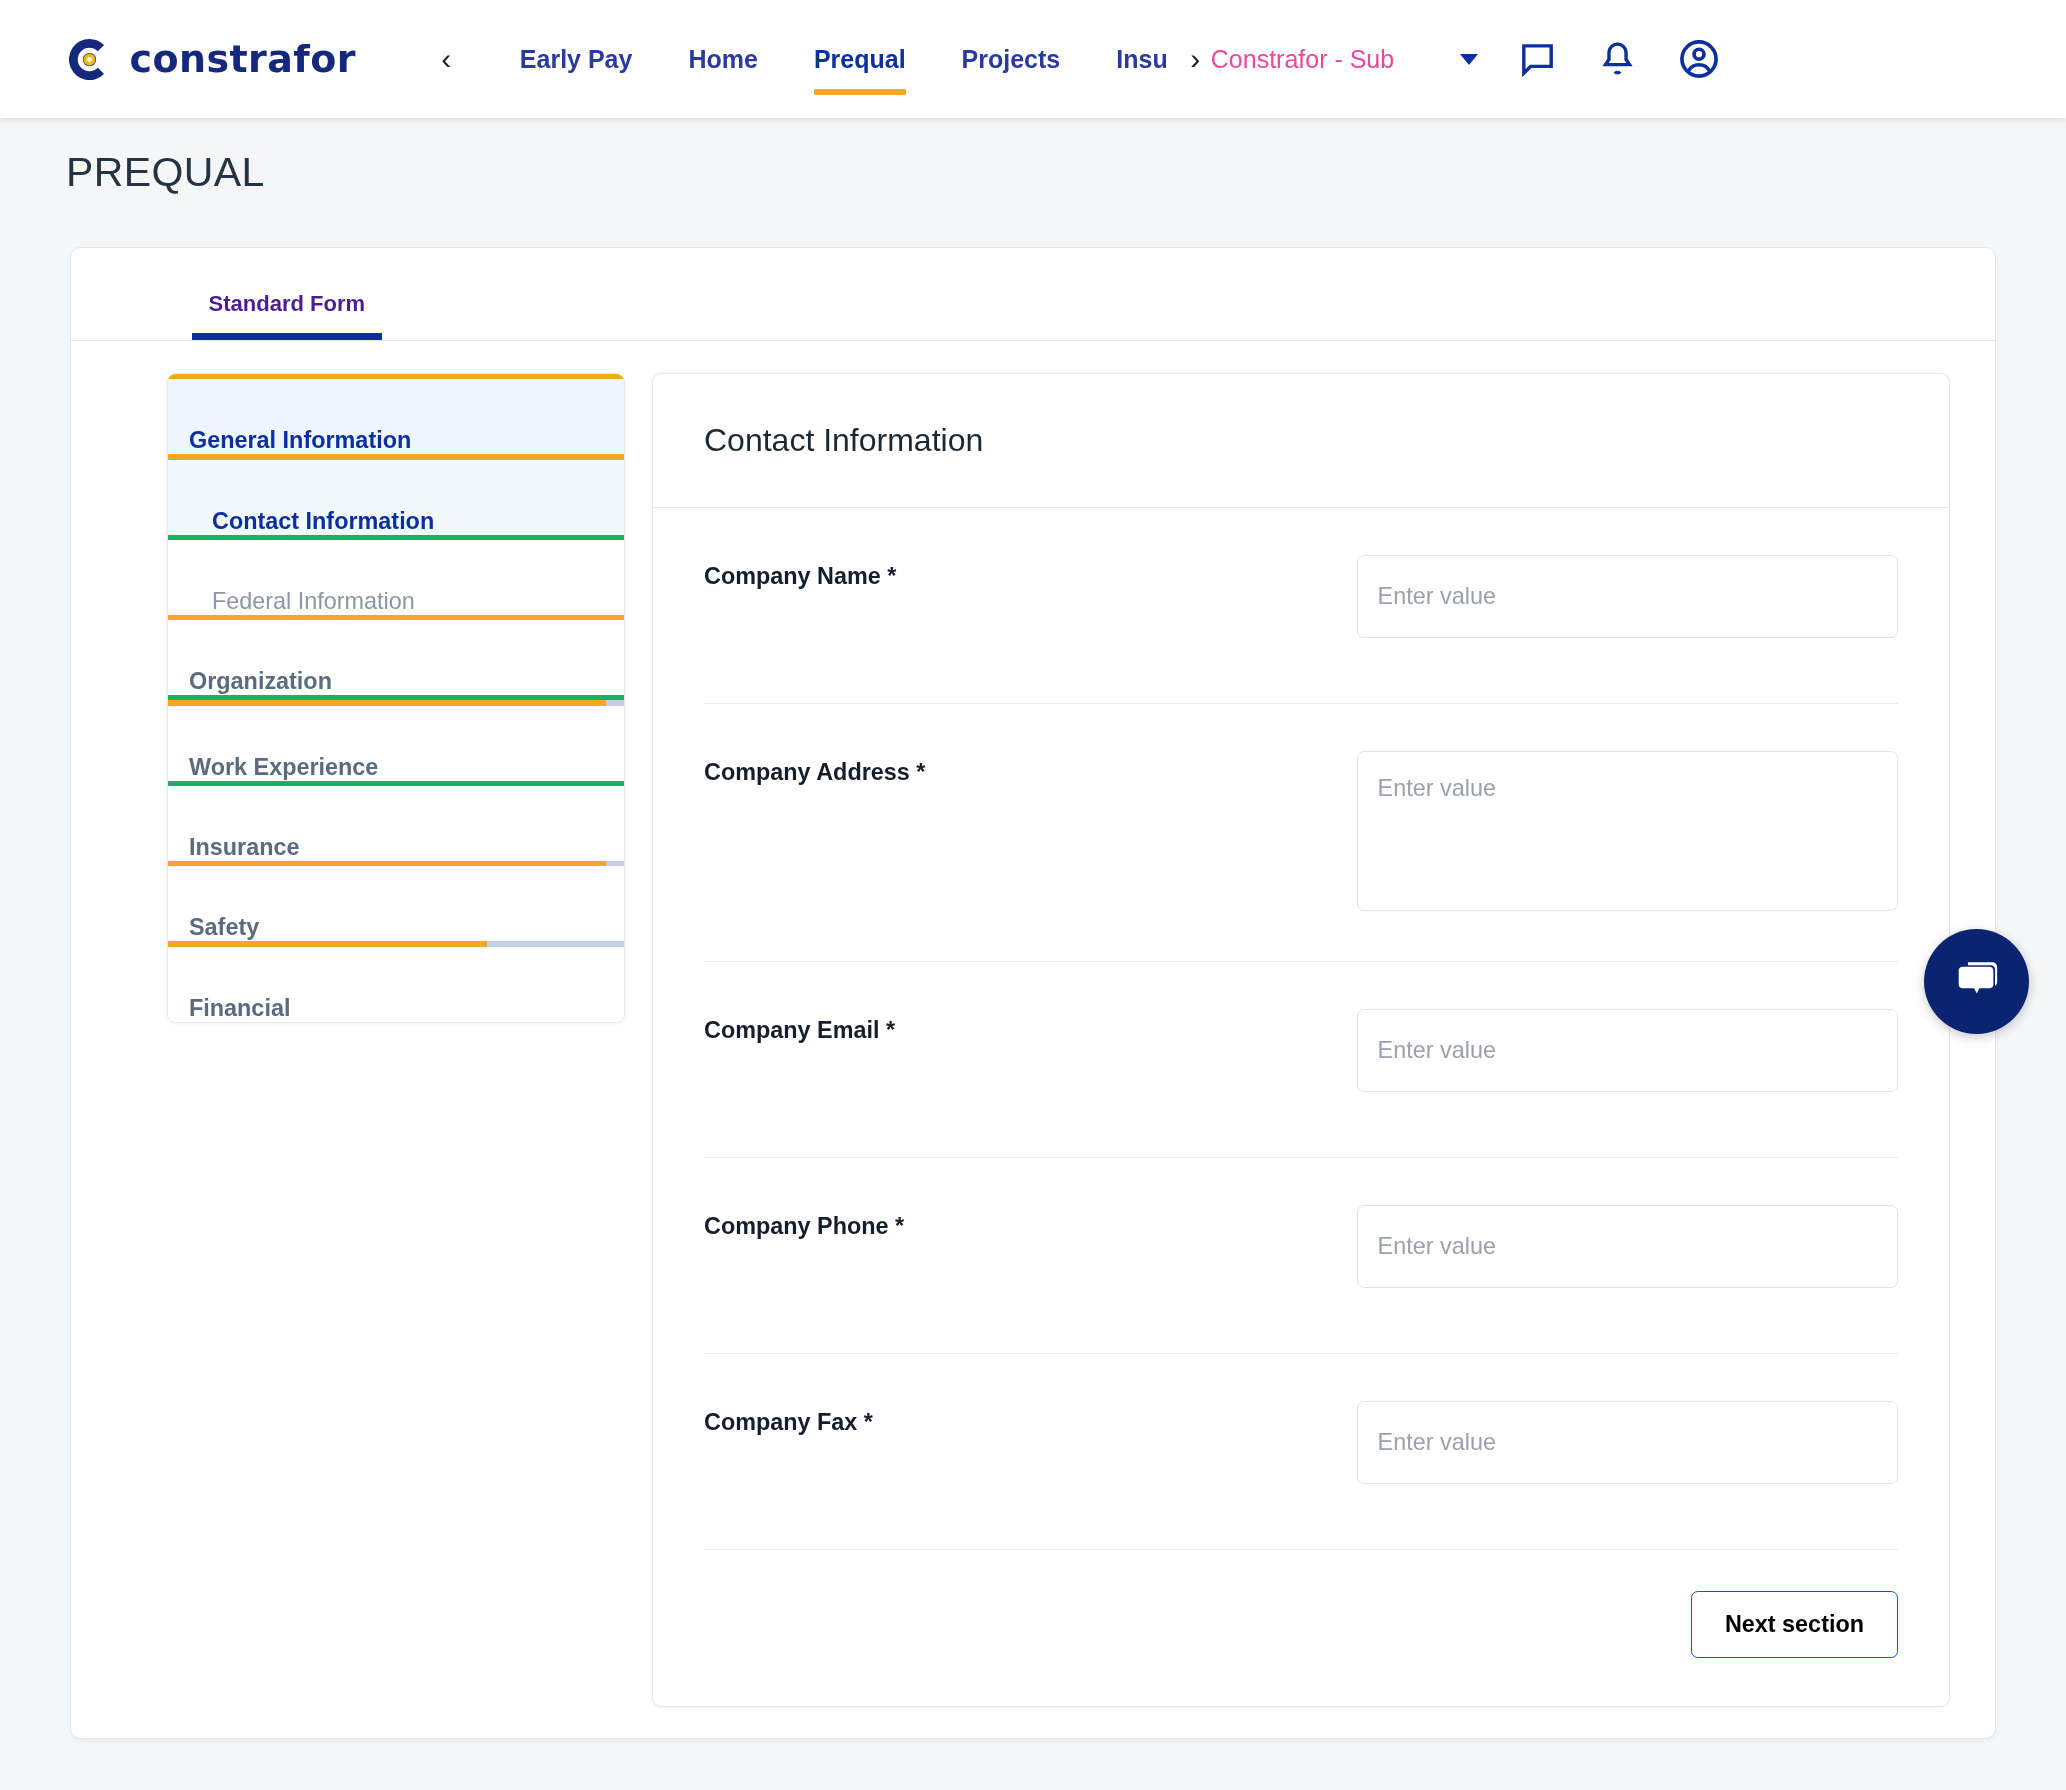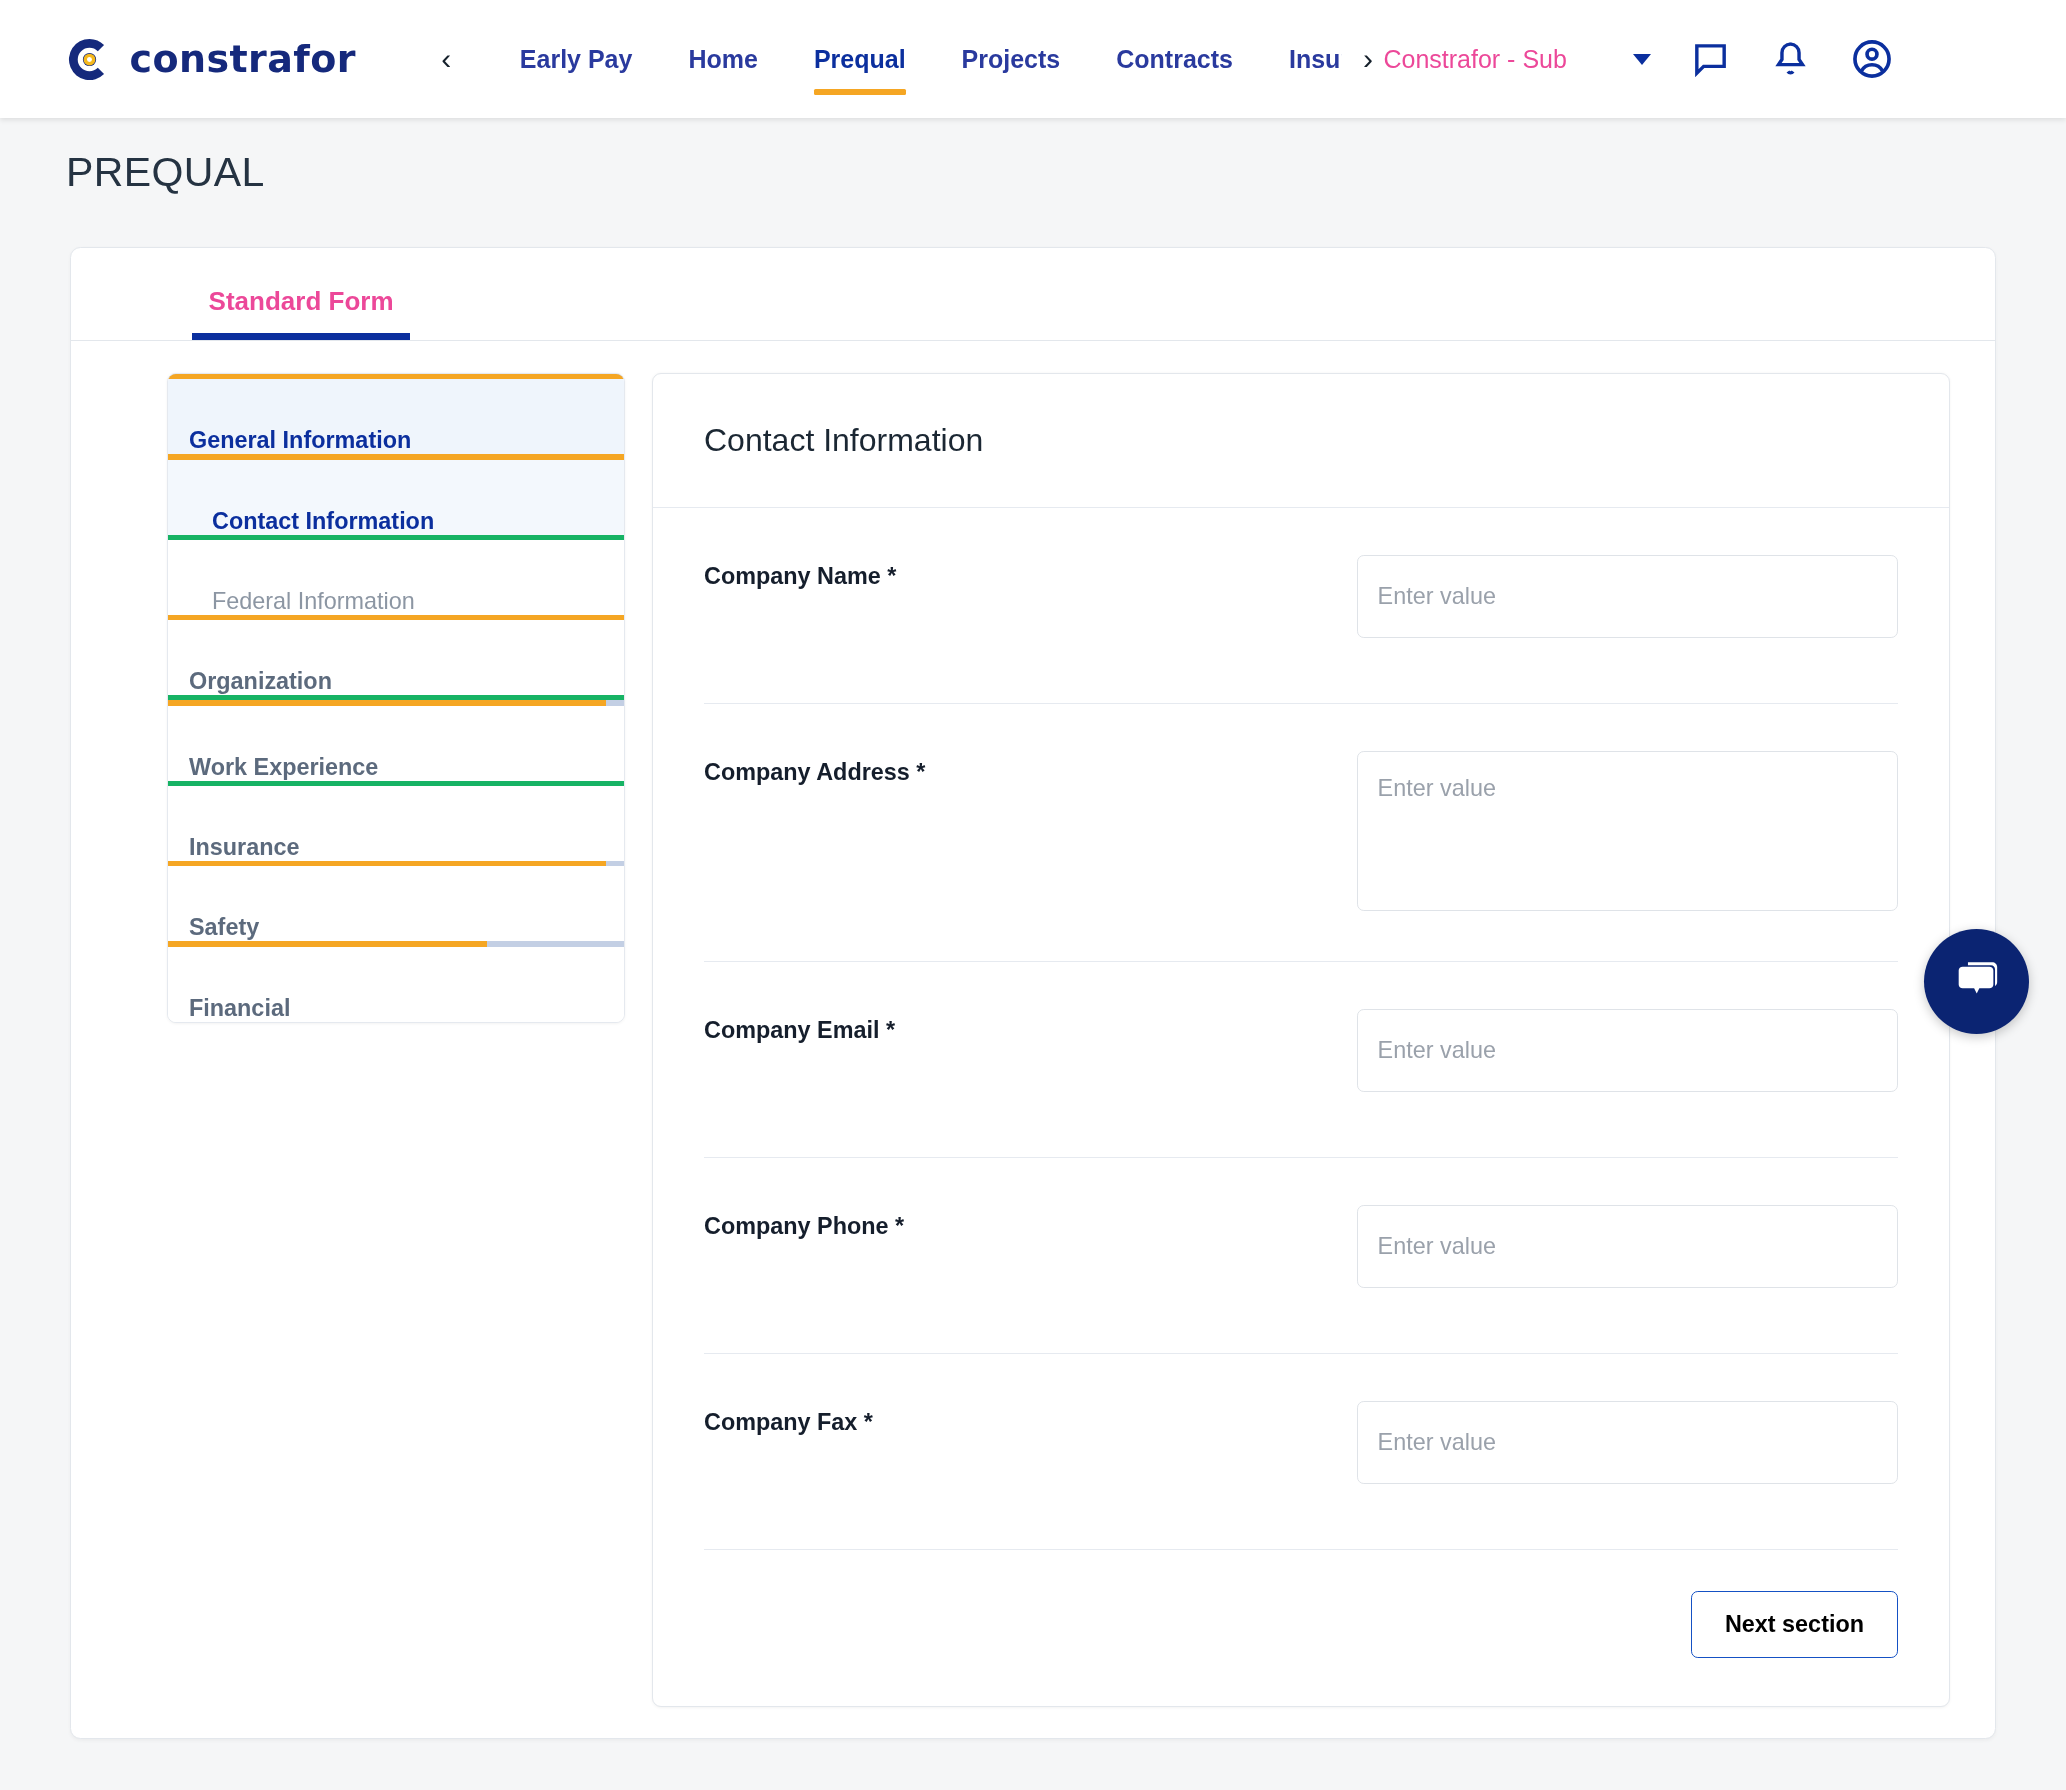--- a/index.html
+++ b/index.html
@@ -139,23 +139,23 @@
   
   .tabstrip {
     height: 93px;
     border-bottom: 0.8px solid #e3e7ec;
     display: flex;
     align-items: flex-end;
     padding-left: 121px;
   }
   .tab {
     position: relative;
-    font-size: 26px;
+    font-size: 22px;
     font-weight: 700;
-    color: #ec4899;
+    color: #4c1d95;
     padding: 0 16.6px 22.6px 16.6px;
     cursor: pointer;
   }
   .tab.active::after {
     content: "";
     position: absolute;
     left: 0; right: 0; bottom: 0;
     height: 6.8px;
     background: #0b2f9e;
   }
@@ -335,21 +335,20 @@
     <span class="logo-text">constrafor</span>
   </div>
 
   <span class="nav-arrow-left">‹</span>
 
   <div class="nav-items">
     <div class="nav-item">Early Pay</div>
     <div class="nav-item">Home</div>
     <div class="nav-item active">Prequal</div>
     <div class="nav-item">Projects</div>
-    <div class="nav-item">Contracts</div>
     <div class="nav-item clipped">Insur</div>
   </div>
 
   <span class="nav-arrow-right">›</span>
 
   <span class="org-name">Constrafor - Sub</span>
   <span class="caret-down"></span>
 
   <span class="nav-icon">
     <svg width="41" height="41" viewBox="0 0 24 24" fill="none" stroke="#0b2f9e" stroke-width="2">

